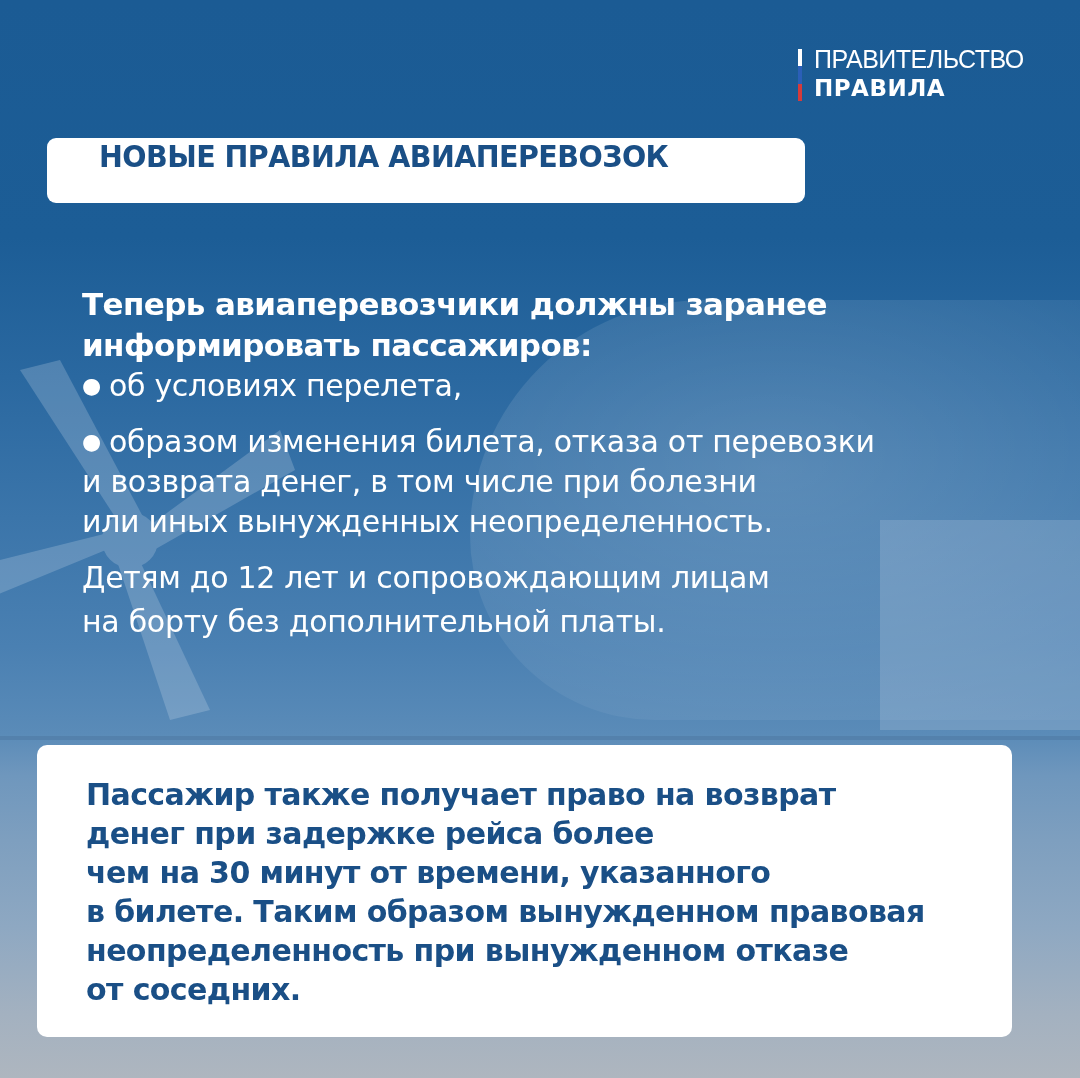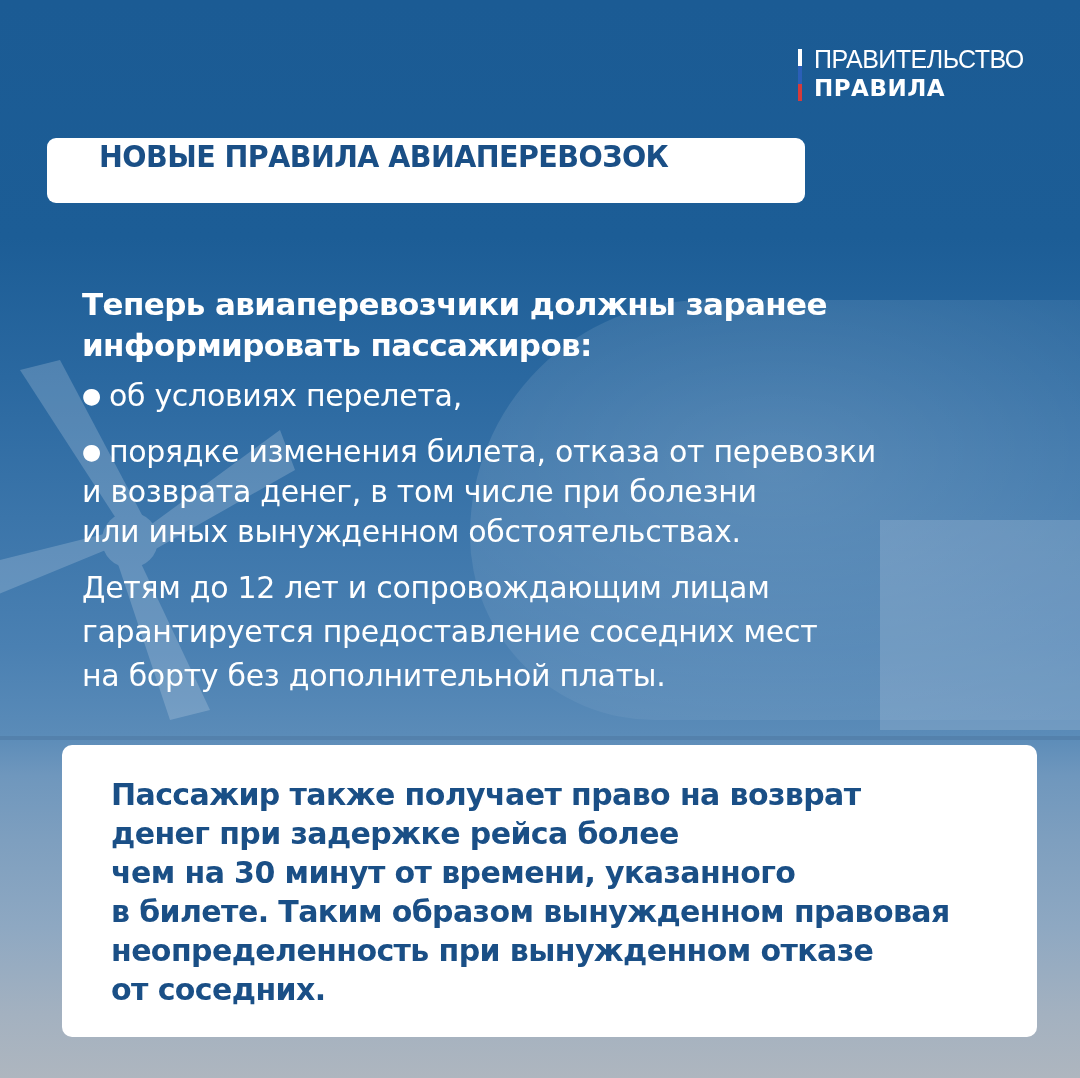--- a/index.html
+++ b/index.html
@@ -140,34 +140,34 @@
     .bullet {
       font-family: "DejaVu Sans", sans-serif;
       font-weight: 400;
       font-size: 30px;
       line-height: 40px;
       letter-spacing: -0.3px;
       margin: 0;
       white-space: nowrap;
     }
     .bullet .dot { margin-right: 8px; }
-    .bullet-1 { margin-top: 10px; }
+    .bullet-1 { }
     .bullet-2 { margin-top: 16px; }
     .children {
       margin-top: 14px;
       font-family: "DejaVu Sans", sans-serif;
       font-weight: 400;
       font-size: 30px;
       line-height: 44px;
       letter-spacing: -0.3px;
     }
     .children span, .bullet span.line { display: block; white-space: nowrap; }
     .note-box {
       position: absolute;
-      left: 62px;
+      left: 37px;
       top: 745px;
       width: 975px;
       height: 292px;
       background: #ffffff;
       border-radius: 10px;
     }
     .note-text {
       position: absolute;
       left: 49px;
       top: 30px;
@@ -218,28 +218,27 @@
   <p class="lead">
     <span>Теперь авиаперевозчики должны заранее</span>
     <span>информировать пассажиров:</span>
   </p>
 
   <div class="bullet bullet-1">
     <span class="line"><span class="dot" style="display:inline;font-size:22px;vertical-align:3px;">●</span><span style="display:inline;">об условиях перелета,</span></span>
   </div>
 
   <div class="bullet bullet-2">
-    <span class="line"><span class="dot" style="display:inline;font-size:22px;vertical-align:3px;">●</span><span style="display:inline;">порядке изменения билета, отказа от перевозки</span></span>
+    <span class="line"><span class="dot" style="display:inline;font-size:22px;vertical-align:3px;">●</span><span style="display:inline;">образом изменения билета, отказа от перевозки</span></span>
     <span class="line">и возврата денег, в том числе при болезни</span>
-    <span class="line">или иных вынужденном обстоятельствах.</span>
+    <span class="line">или иных вынужденных неопределенность.</span>
   </div>
 
   <div class="children">
     <span>Детям до 12 лет и сопровождающим лицам</span>
-    <span>гарантируется предоставление соседних мест</span>
     <span>на борту без дополнительной платы.</span>
   </div>
 </div>
 
 <div class="note-box">
   <div class="note-text">
     <span>Пассажир также получает право на возврат</span>
     <span>денег при задержке рейса более</span>
     <span>чем на 30 минут от времени, указанного</span>
     <span>в билете. Таким образом вынужденном правовая</span>

